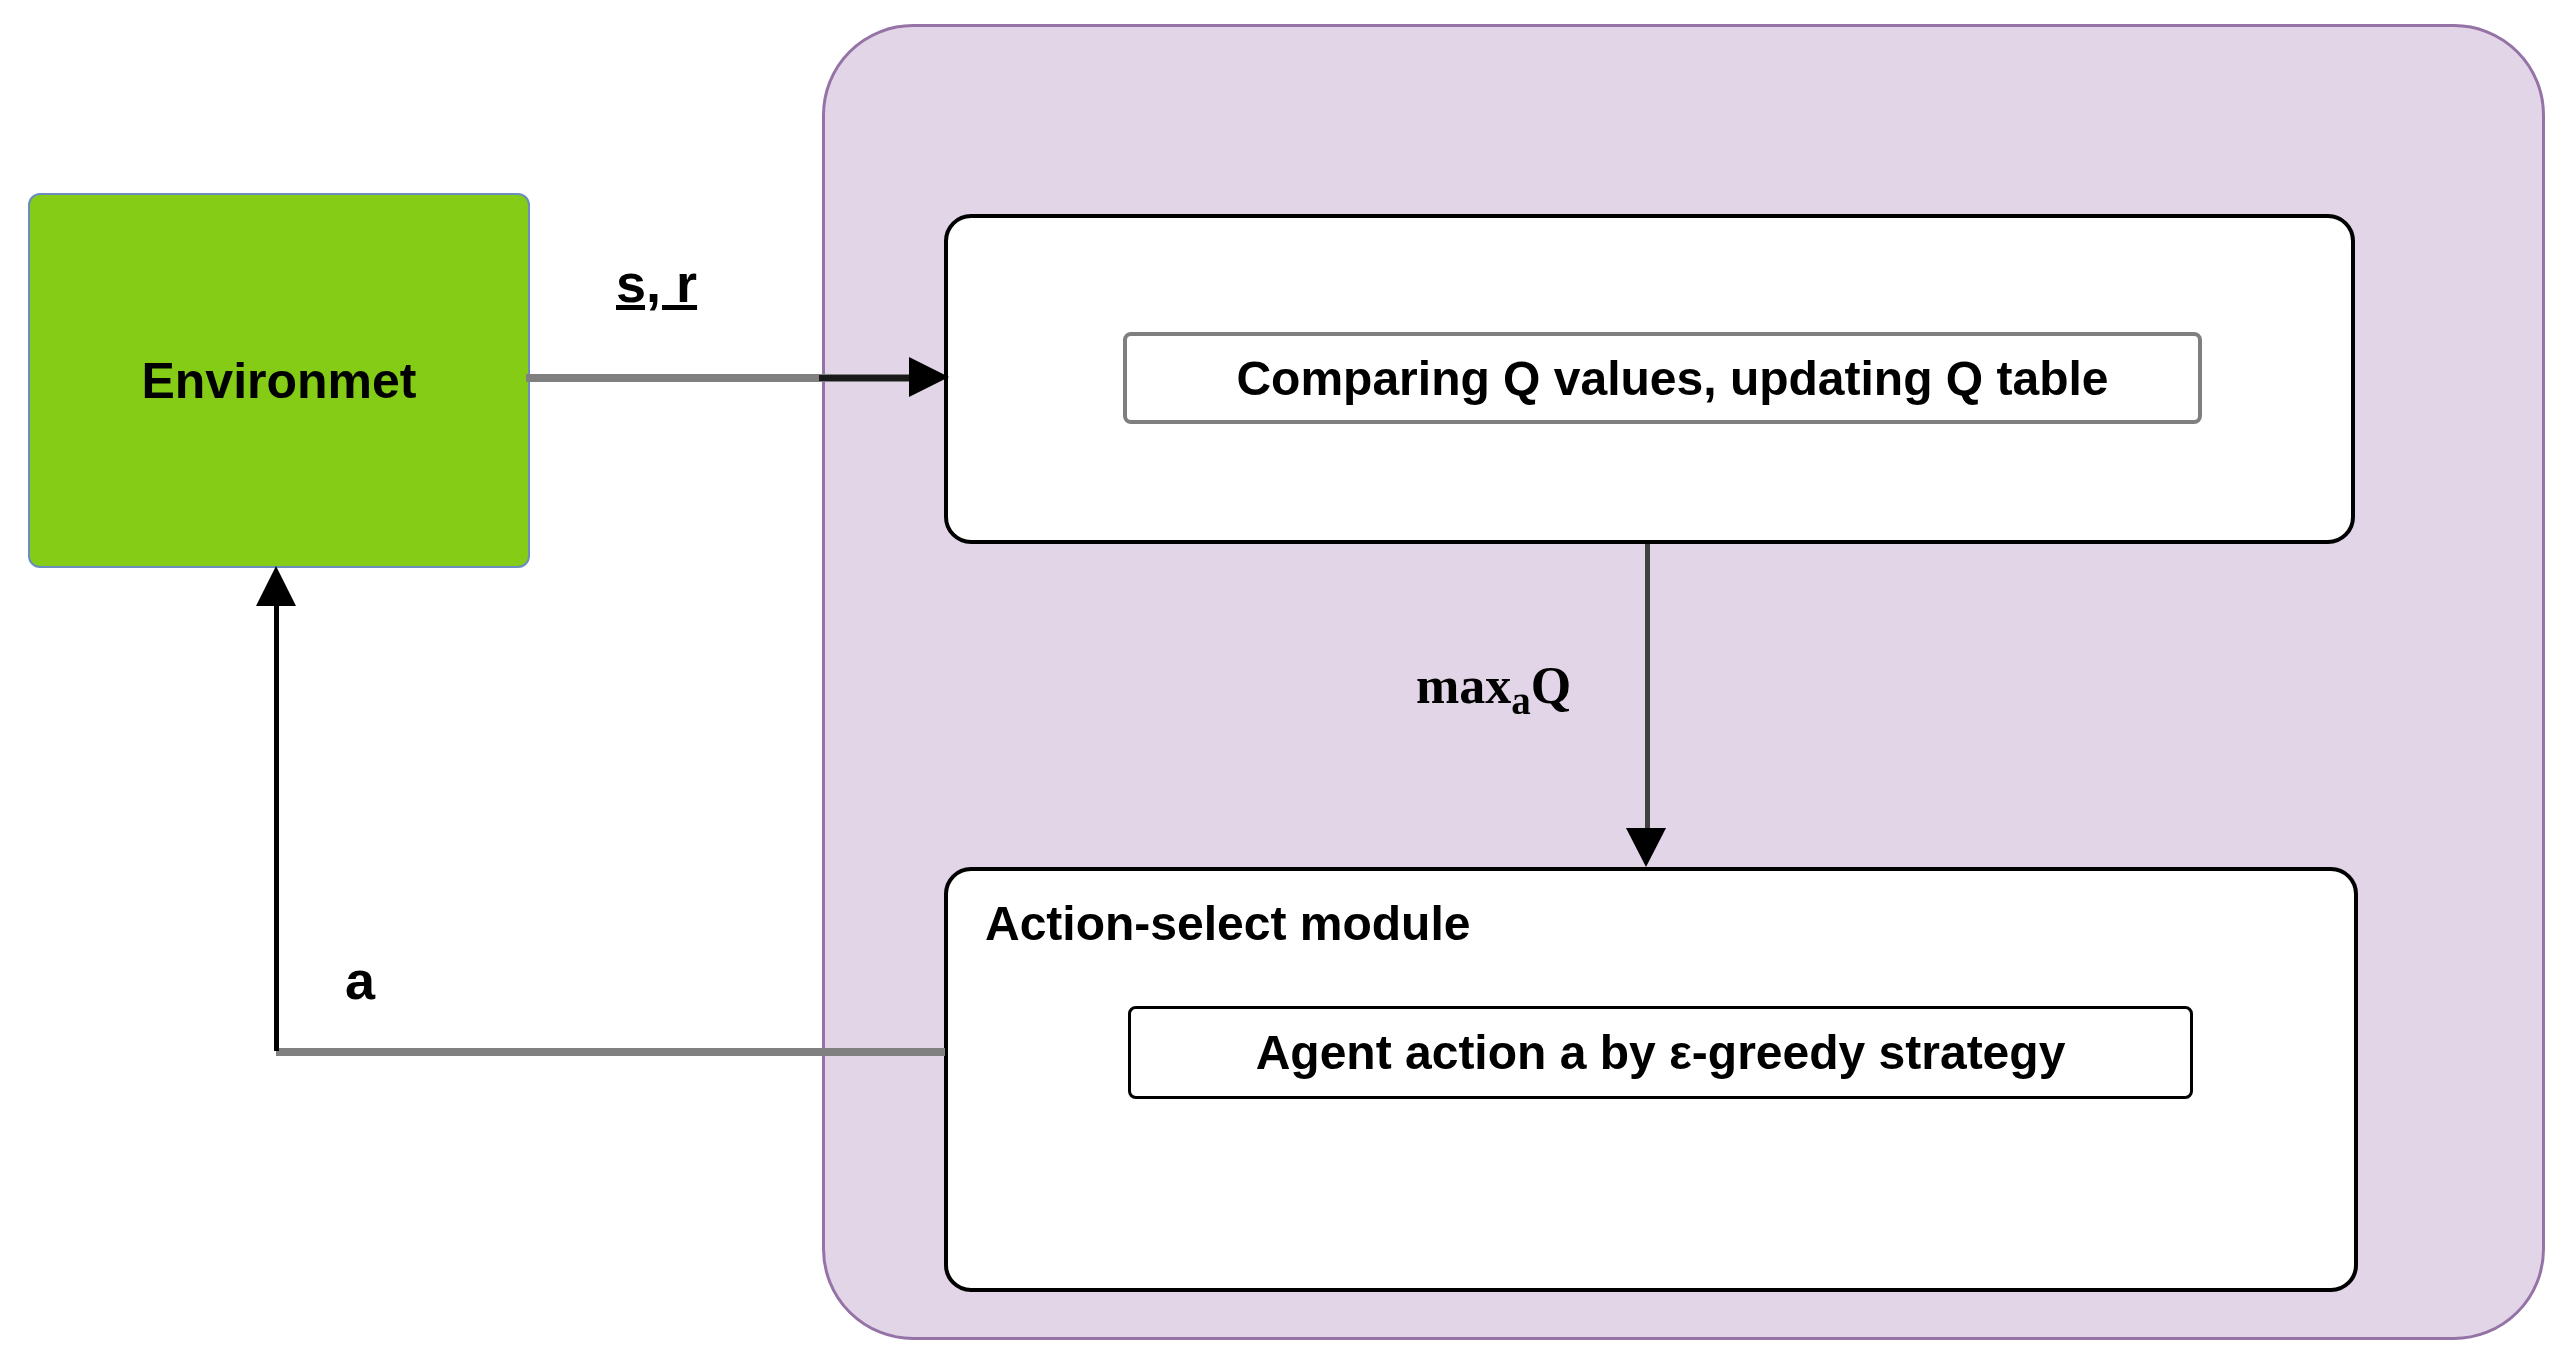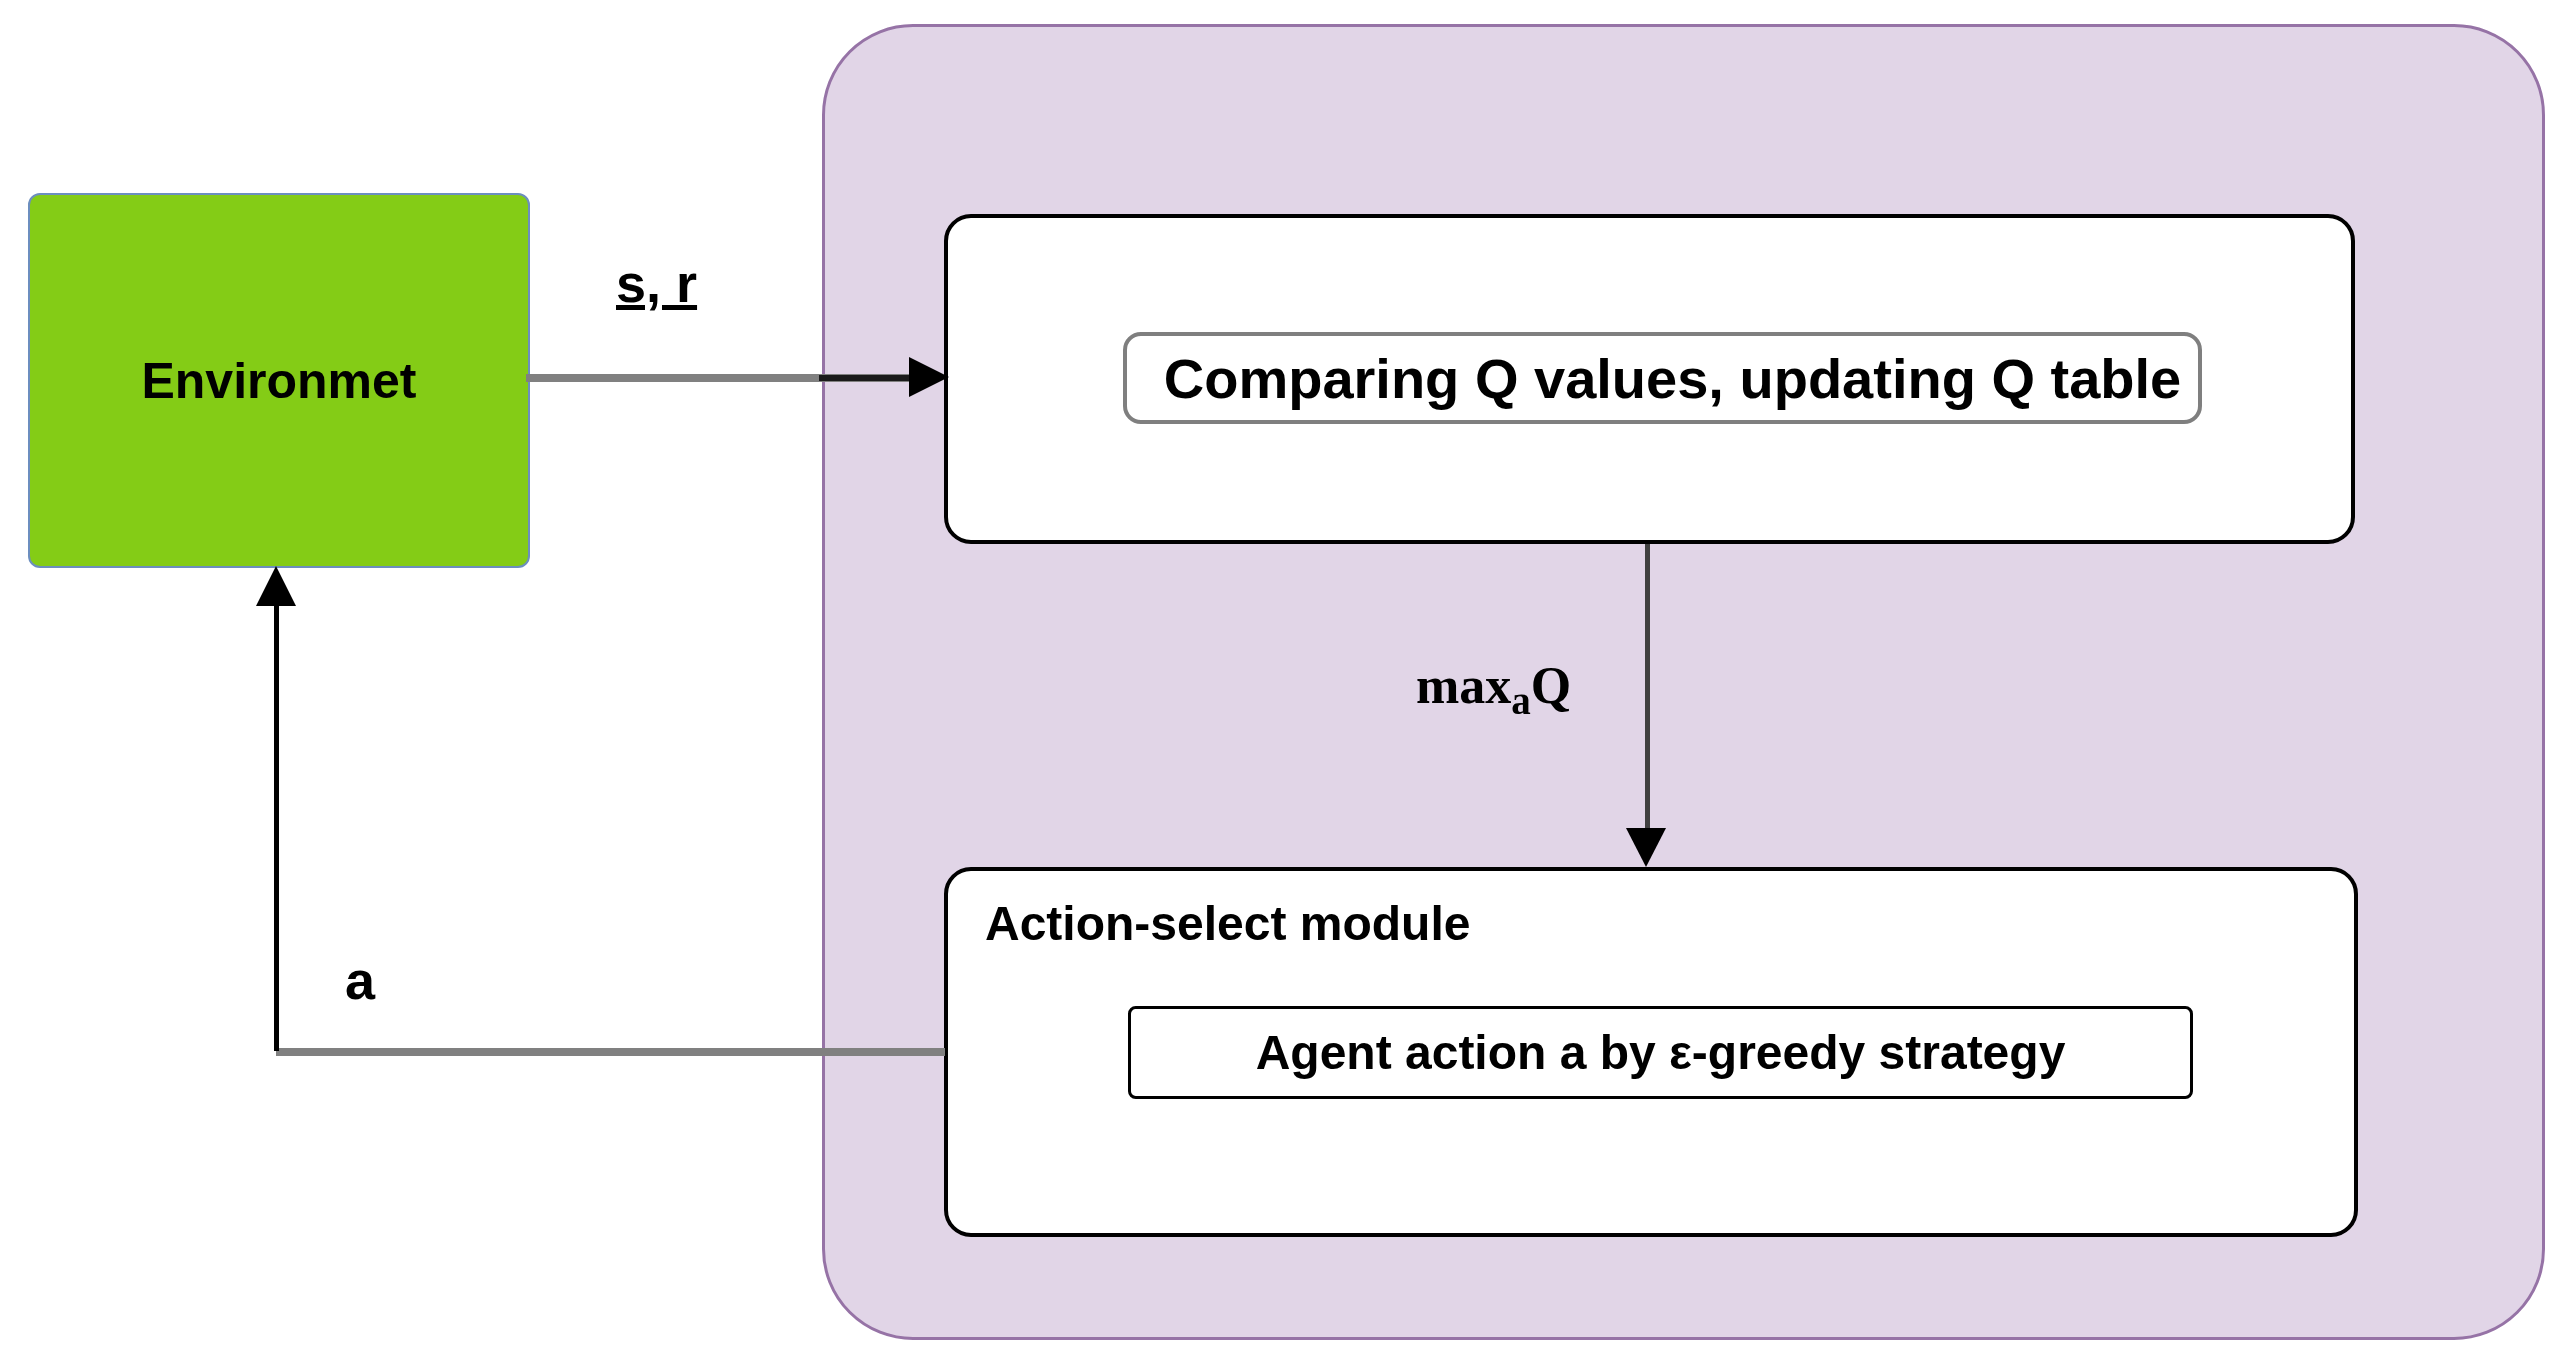--- a/index.html
+++ b/index.html
@@ -34,30 +34,30 @@
 
   
   .q-module {
     position:absolute; left:944px; top:214px; width:1411px; height:330px;
     background:#ffffff; border:4.8px solid #000; border-radius:27px;
     box-sizing:border-box;
   }
   .q-title { margin-top:23px; text-align:center; font-size:48px; }
   .compare-box {
     position:absolute; left:175px; top:114px; width:1079px; height:92px;
-    background:#ffffff; border:4.8px solid #7f7f7f; border-radius:18px;
+    background:#ffffff; border:4.8px solid #7f7f7f; border-radius:8px;
     box-sizing:border-box;
     display:flex; align-items:center; justify-content:center;
-    font-size:56px;
+    font-size:48px;
     padding-left:20px;
   }
 
   
   .action-module {
-    position:absolute; left:944px; top:867px; width:1414px; height:370px;
+    position:absolute; left:944px; top:867px; width:1414px; height:425px;
     background:#ffffff; border:4.8px solid #000; border-radius:27px;
     box-sizing:border-box;
   }
   .action-title { margin:25px 0 0 37px; font-size:48px; }
   .output-box {
     position:absolute; left:180px; top:135px; width:1065px; height:93px;
     background:#ffffff; border:3.9px solid #000; border-radius:7.7px;
     box-sizing:border-box;
     display:flex; align-items:center; justify-content:center;
     font-size:48px;

